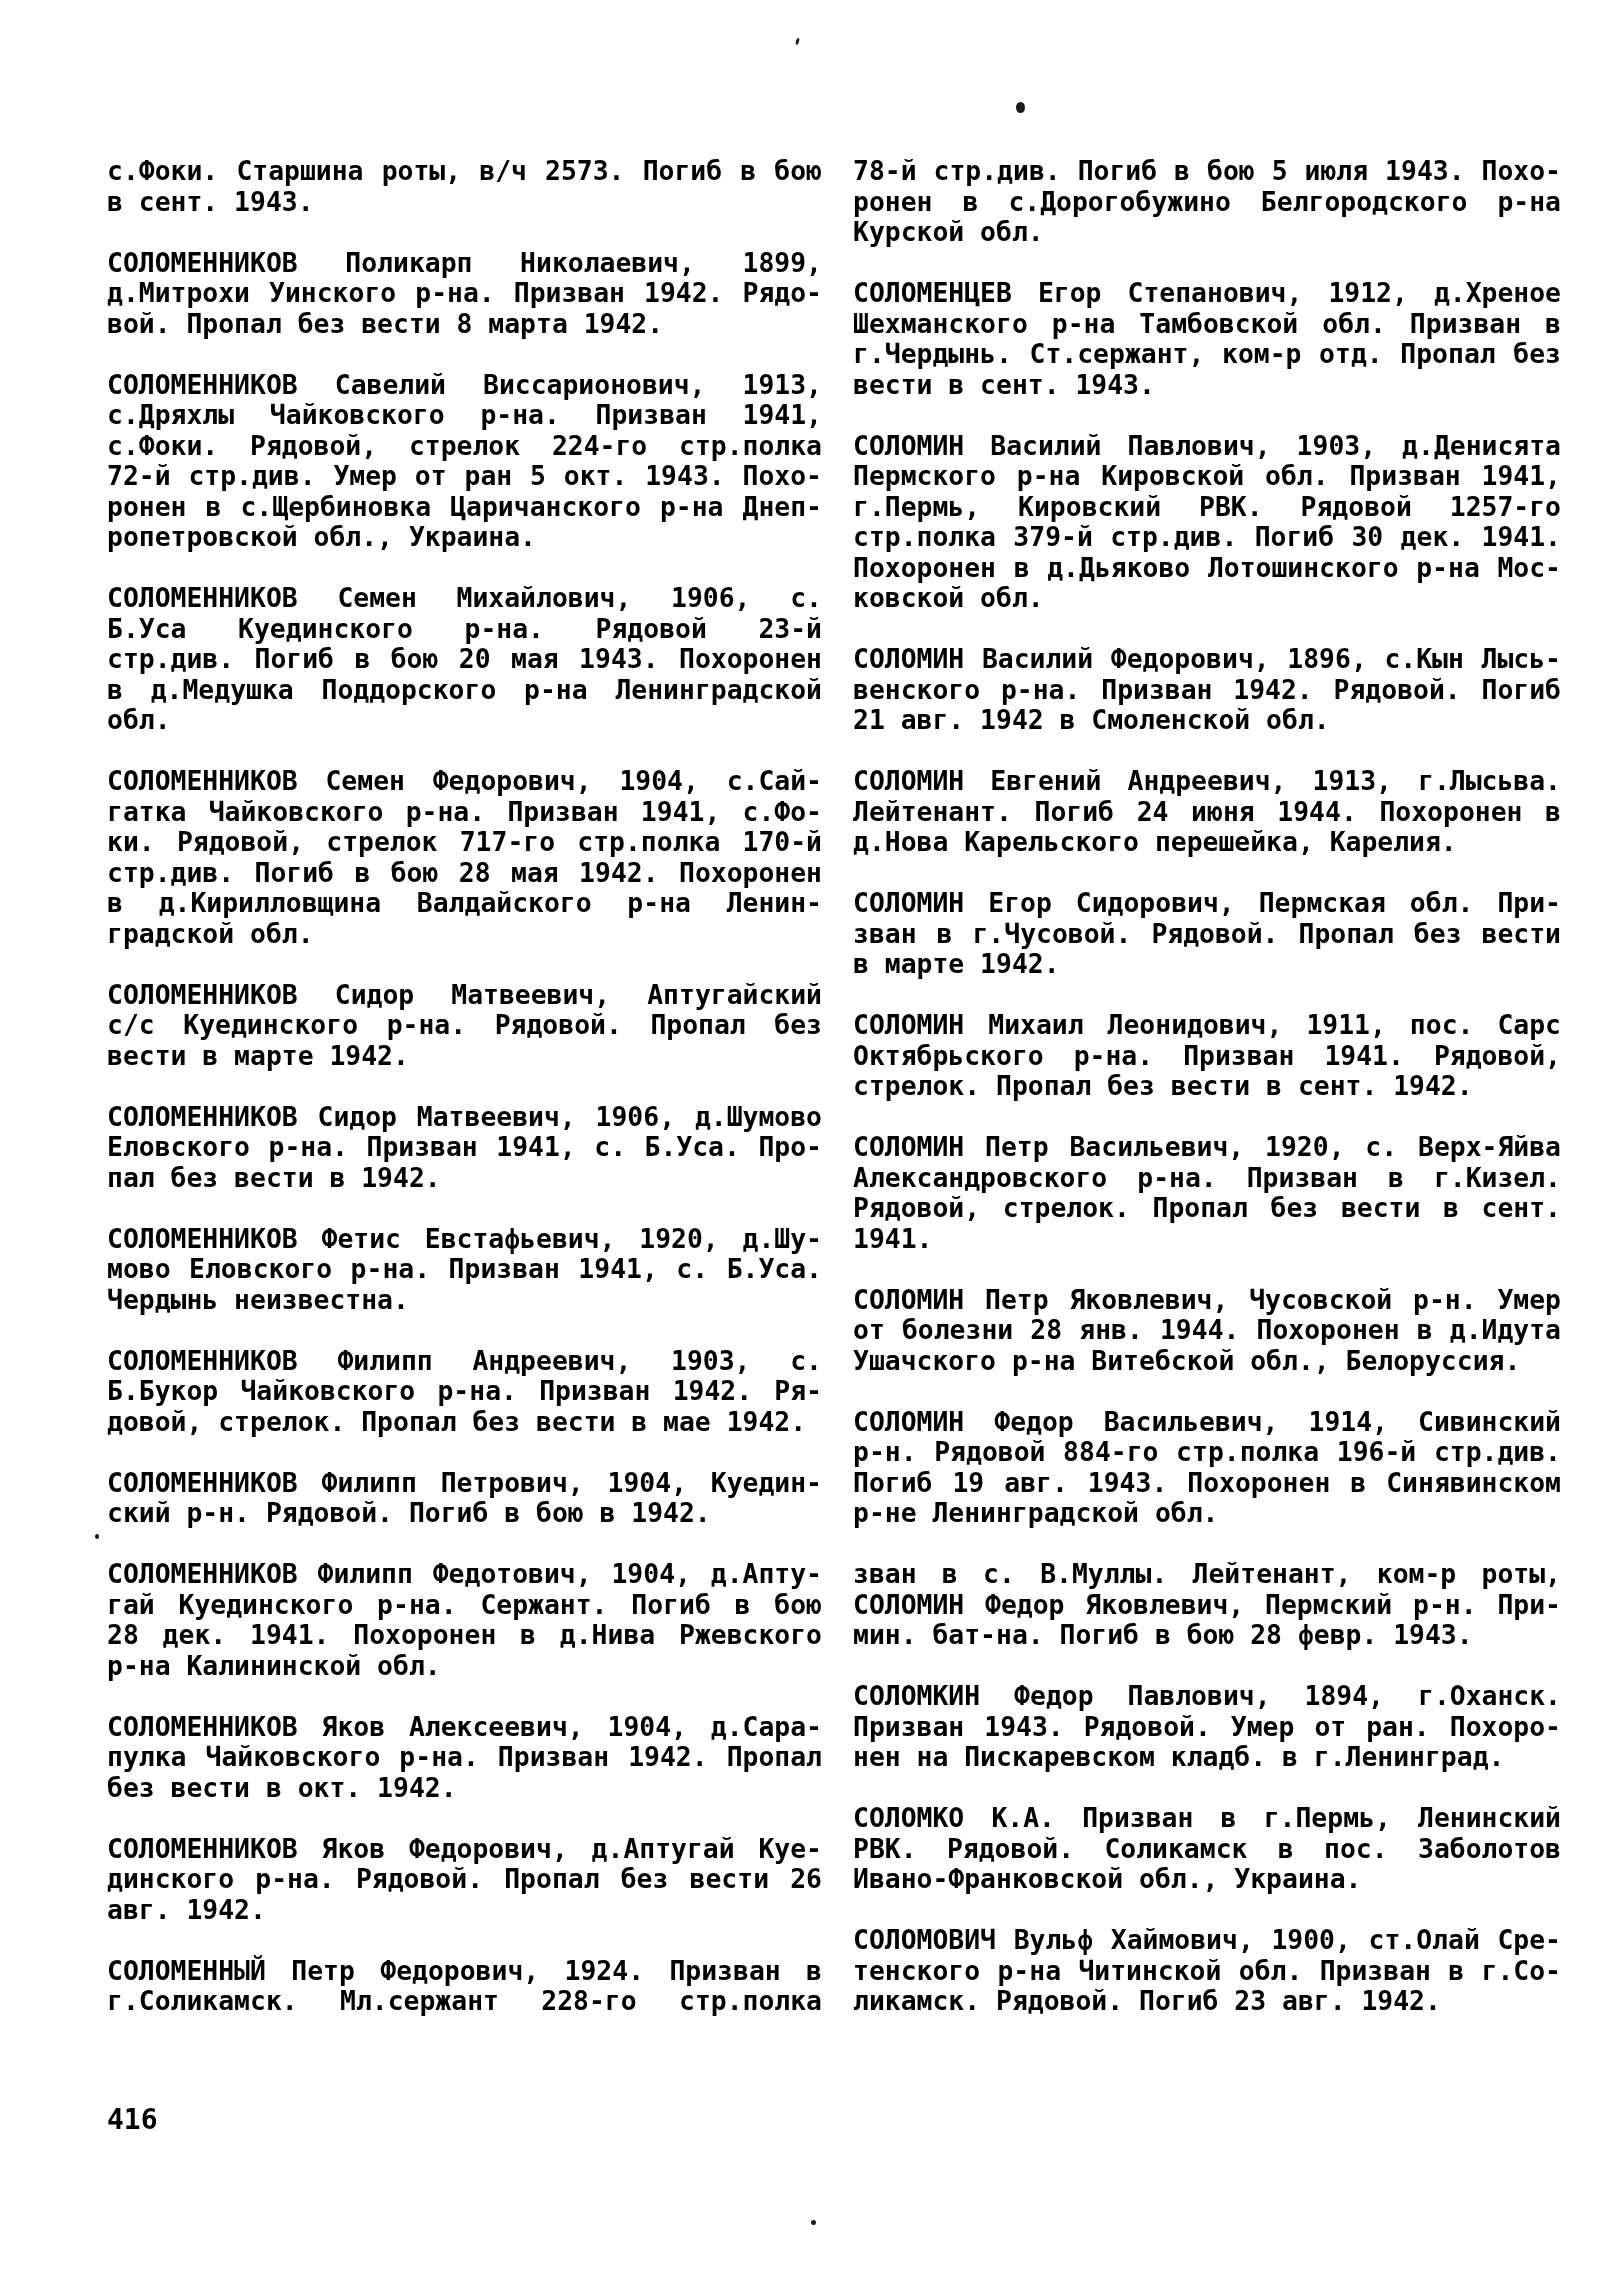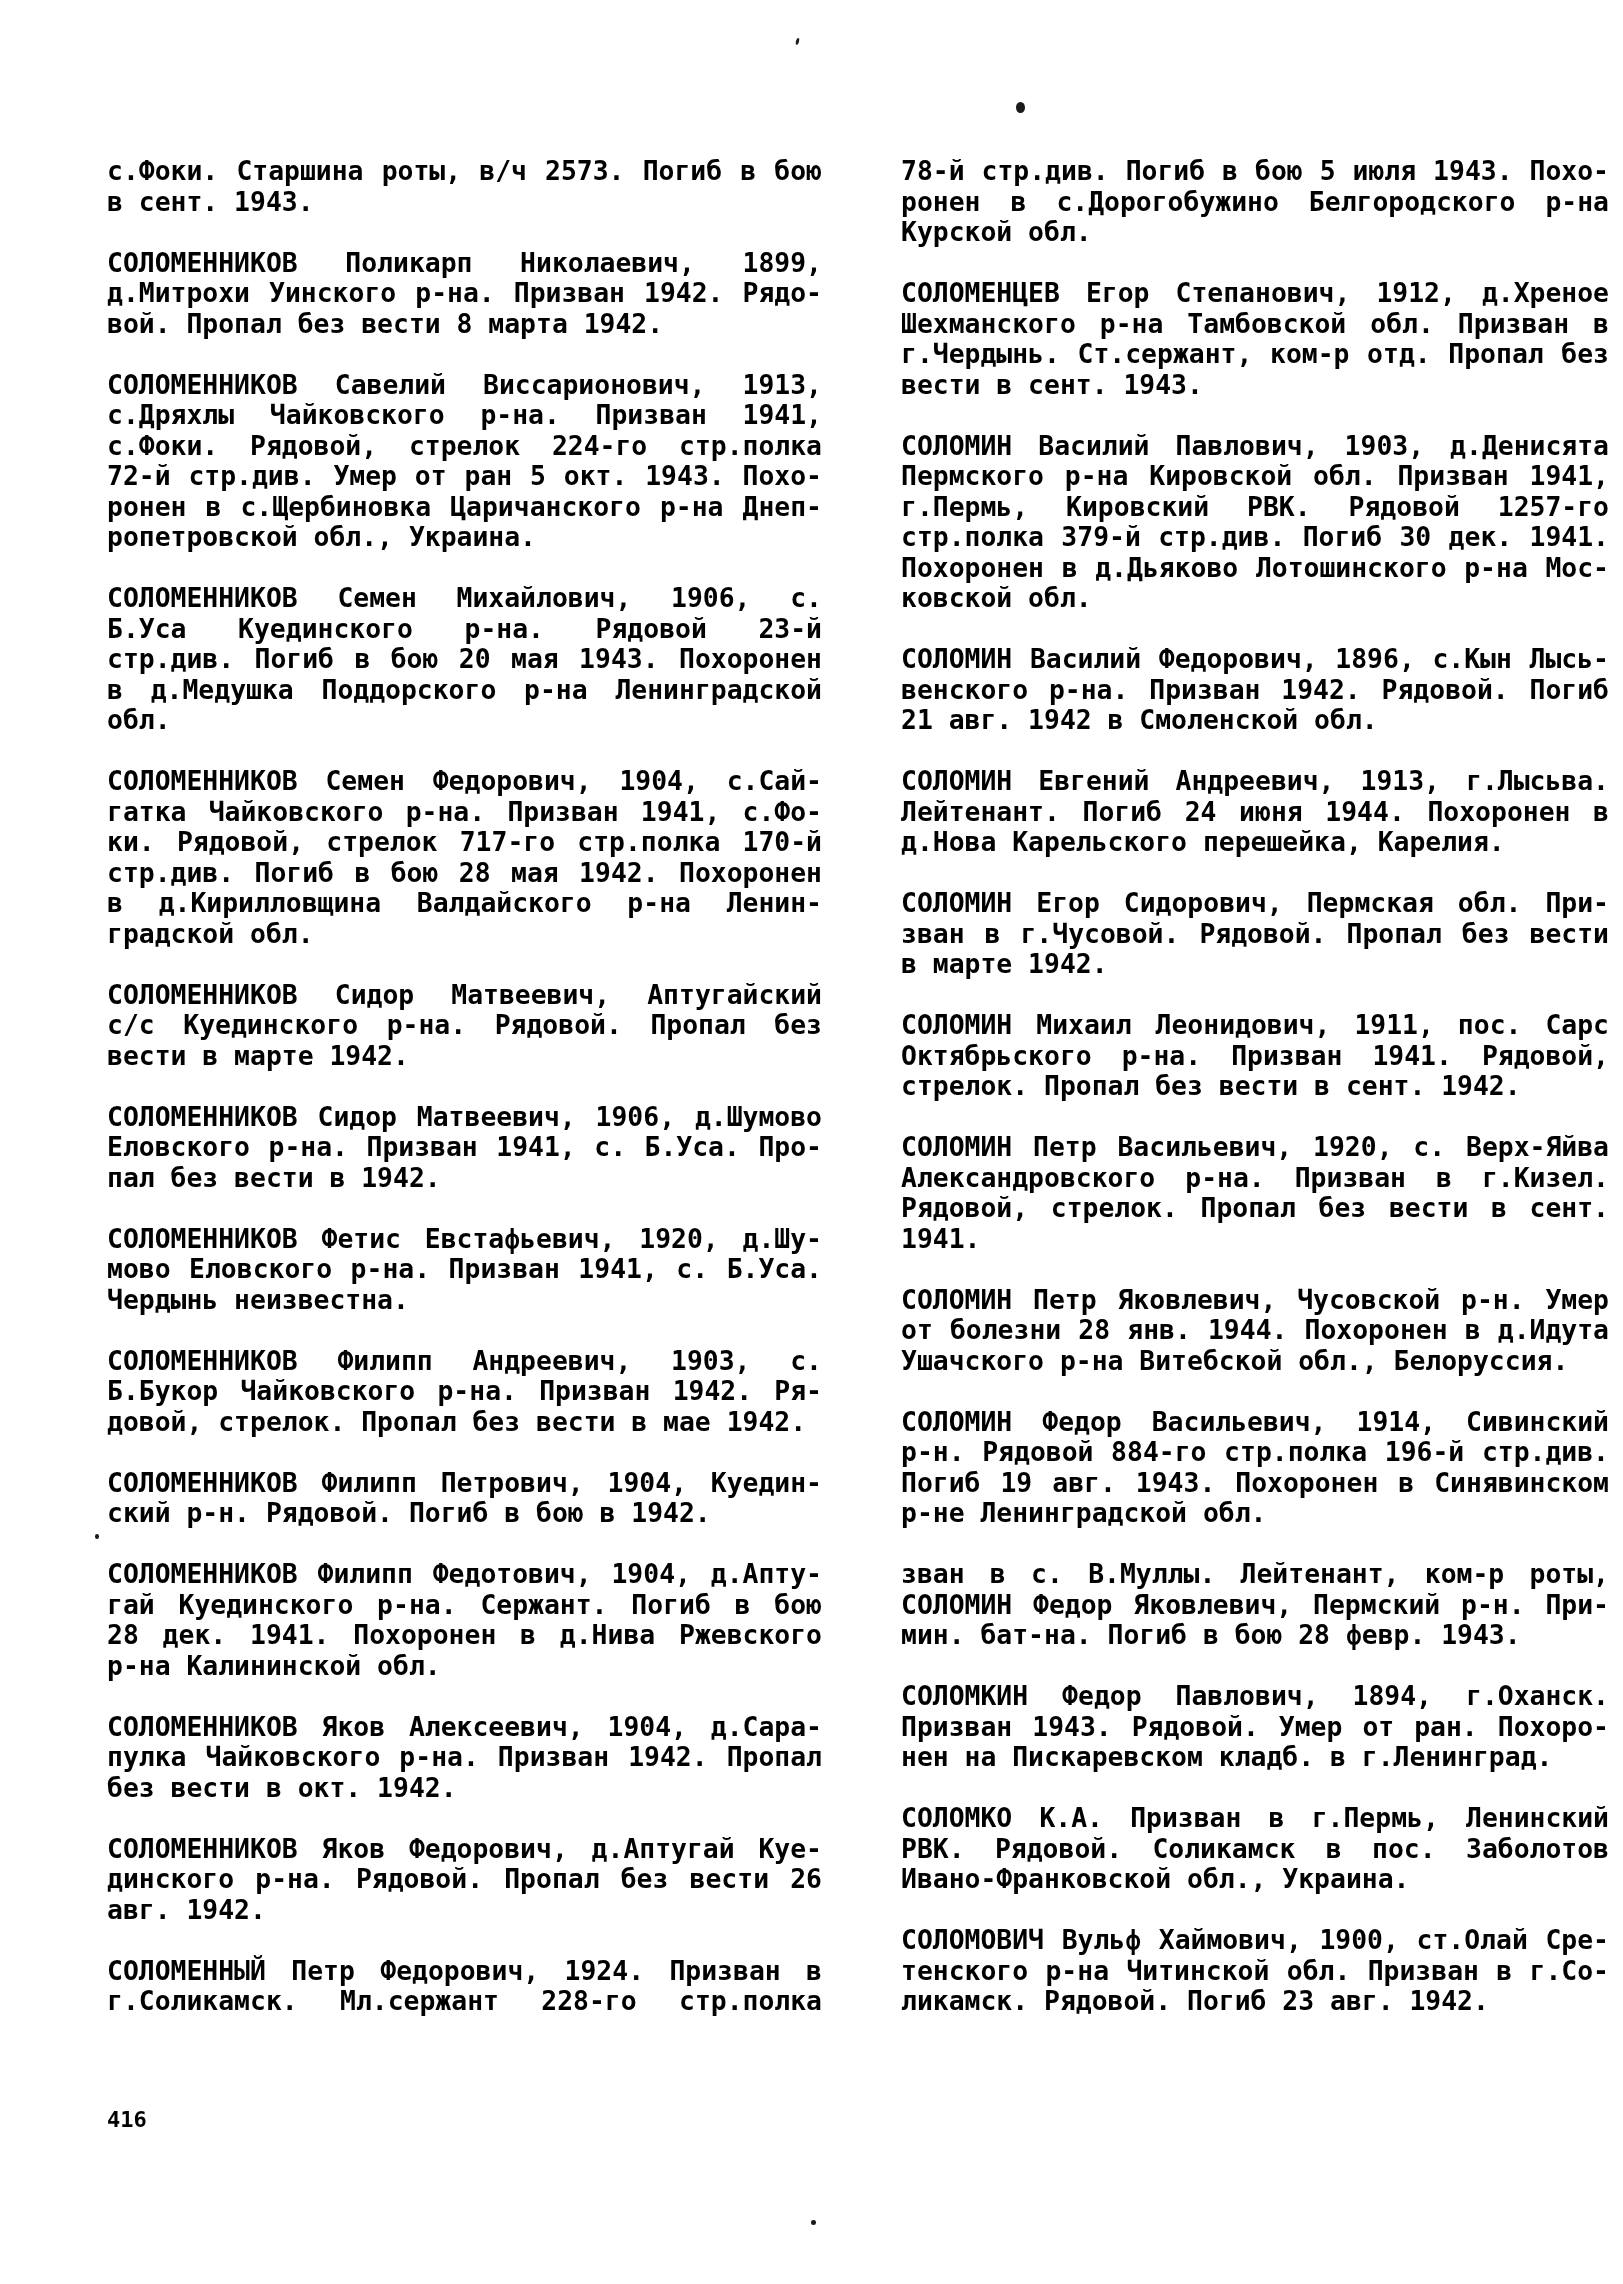--- a/index.html
+++ b/index.html
@@ -19,21 +19,21 @@
   }
   .column {
     position: absolute;
     top: 156px;
   }
   .column-left {
     left: 107px;
     width: 715px;
   }
   .column-right {
-    left: 901px;
+    left: 853px;
     width: 708px;
   }
   .entry {
     margin: 0 0 30.5px 0;
   }
   .entry:last-child { margin-bottom: 12px; }
   .line {
     font-size: 26.4px;
     line-height: 30.5px;
     white-space: normal;
@@ -44,21 +44,21 @@
   .entry .line:last-child {
     text-align-last: left;
   }
   .entry.justify-last .line:last-child {
     text-align-last: justify;
   }
   .page-number {
     position: absolute;
     left: 107px;
     top: 2105px;
-    font-size: 22px;
+    font-size: 28px;
     line-height: 30.5px;
   }
   .ink-speck {
     position: absolute;
     background: #1a1a1a;
     border-radius: 50%;
   }
   .speck-1 { left: 796px; top: 38px;  width: 3.4px;  height: 6.8px; transform: rotate(15deg); }
   .speck-2 { left: 1016px; top: 102px; width: 8.8px; height: 10.8px; }
   .speck-3 { left: 95px;  top: 1534px; width: 4.1px; height: 4.7px; }

